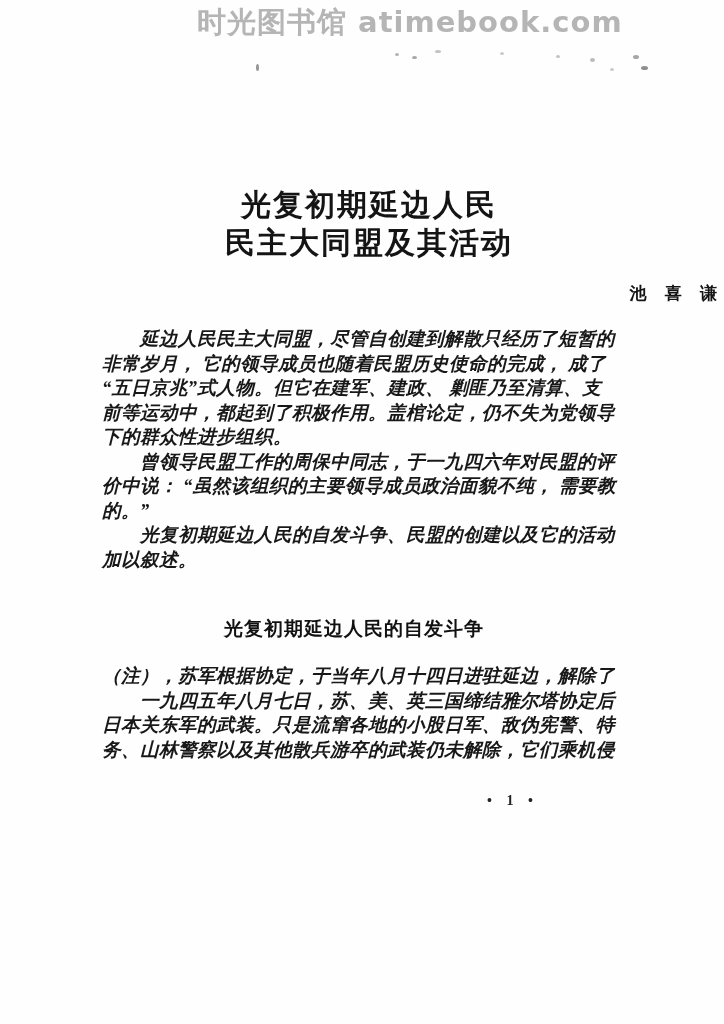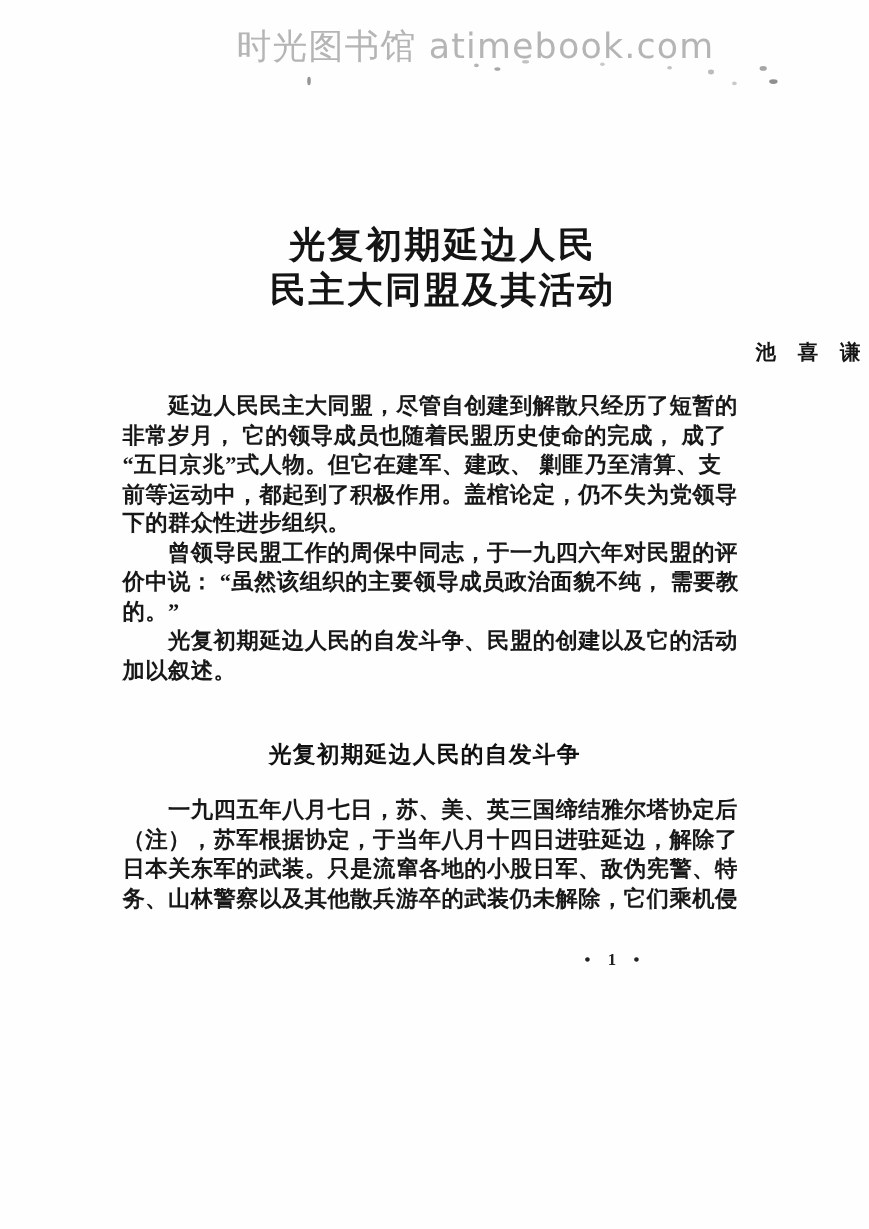--- a/index.html
+++ b/index.html
@@ -9,23 +9,23 @@
     position: relative;
     font-family: "Liberation Serif", serif;
     overflow: hidden;
   }
   .page {
     position: absolute; inset: 0;
     background: #fefefe;
   }
   .watermark {
     position: absolute;
-    top: 19px; left: 197px;
+    top: 3px; left: 197px;
     font-family: "DejaVu Sans", sans-serif;
-    font-weight: normal;
+    font-weight: bold;
     font-size: 29px;
     color: #b5b5b5;
     letter-spacing: 1px;
     white-space: nowrap;
   }
   .speck { position: absolute; background: #6a6a6a; border-radius: 50%; }
   .title {
     position: absolute;
     top: 186px; left: 0; right: 0;
     padding-left: 14px;
@@ -50,20 +50,21 @@
   }
   .body {
     position: absolute;
     left: 102px;
     width: 524px;
     font-size: 18.6px;
     line-height: 24.5px;
     letter-spacing: 0.4px;
     font-weight: 600;
     color: #181818;
+    font-style: italic;
   }
   .body1 { top: 327px; }
   .body2 { top: 664px; }
   .ln { white-space: nowrap; }
   .indent { text-indent: 38px; }
   .heading {
     position: absolute;
     top: 616px; left: 0; right: 0;
     margin-left: -16px;
     text-align: center;
@@ -117,21 +118,21 @@
     <div class="ln indent">曾领导民盟工作的周保中同志，于一九四六年对民盟的评</div>
     <div class="ln">价中说： “虽然该组织的主要领导成员政治面貌不纯， 需要教</div>
     <div class="ln">的。”</div>
     <div class="ln indent">光复初期延边人民的自发斗争、民盟的创建以及它的活动</div>
     <div class="ln">加以叙述。</div>
   </div>
 
   <div class="heading">光复初期延边人民的自发斗争</div>
 
   <div class="body body2">
+    <div class="ln">（注），苏军根据协定，于当年八月十四日进驻延边，解除了</div>
     <div class="ln indent">一九四五年八月七日，苏、美、英三国缔结雅尔塔协定后</div>
-    <div class="ln">（注），苏军根据协定，于当年八月十四日进驻延边，解除了</div>
     <div class="ln">日本关东军的武装。只是流窜各地的小股日军、敌伪宪警、特</div>
     <div class="ln">务、山林警察以及其他散兵游卒的武装仍未解除，它们乘机侵</div>
   </div>
 
   <div class="pagenum">• 1 •</div>
 
 </div>
 
 </body></html>

